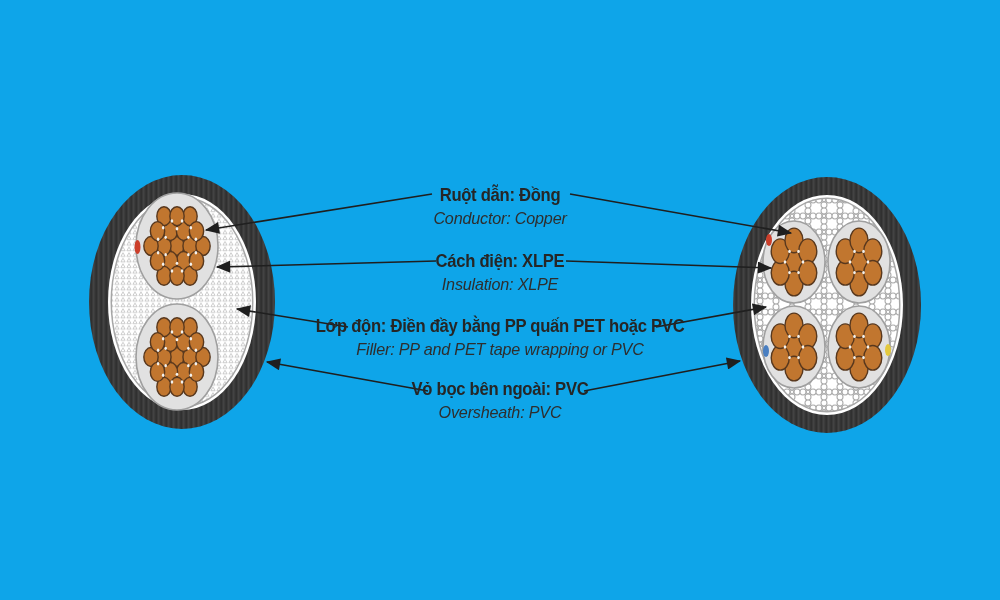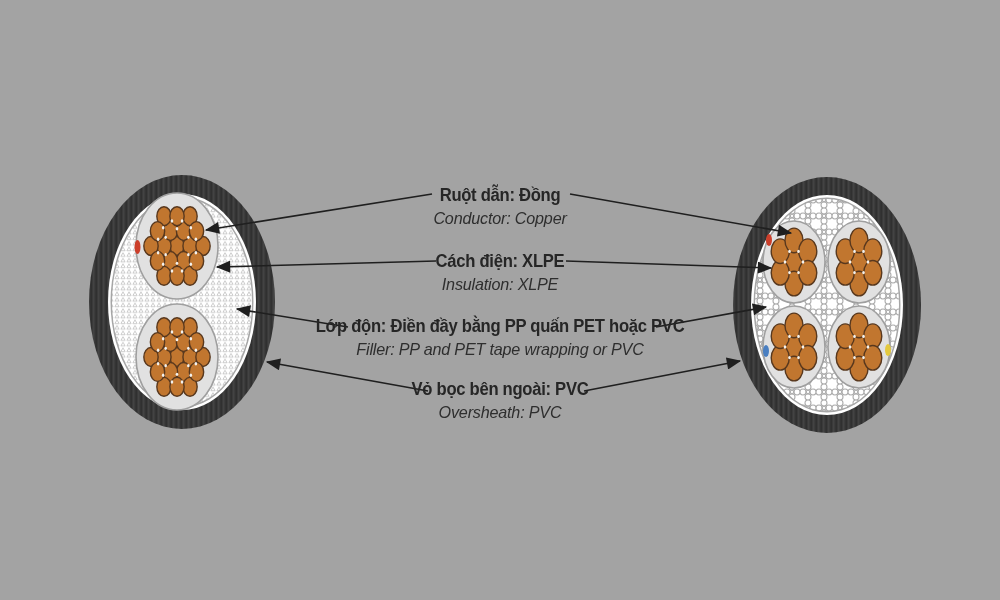--- a/index.html
+++ b/index.html
@@ -1,17 +1,17 @@
 <!DOCTYPE html>
 <html><head>
 <meta charset="utf-8">
 <style>
   html,body{margin:0;padding:0;background:#fff;}
   .stage{
-    position:relative;width:1000px;height:600px;background:#a3a3a3;overflow:hidden;
+    position:relative;width:1000px;height:600px;background:#0ea5e9;overflow:hidden;
     font-family:"Liberation Sans", sans-serif;
   }
   .label{
     position:absolute;left:500px;transform:translateX(-50%) scaleX(.95);
     text-align:center;color:#262626;line-height:23px;white-space:nowrap;
   }
   .label .vi{font-weight:700;font-size:17.5px;letter-spacing:-.3px;}
   .label .en{font-style:italic;font-weight:400;font-size:17px;letter-spacing:-.2px;color:#2e2e2e;}
   .l1{top:184px}.l2{top:250px}.l3{top:315px}.l4{top:378px}
   svg{position:absolute;left:0;top:0;}

